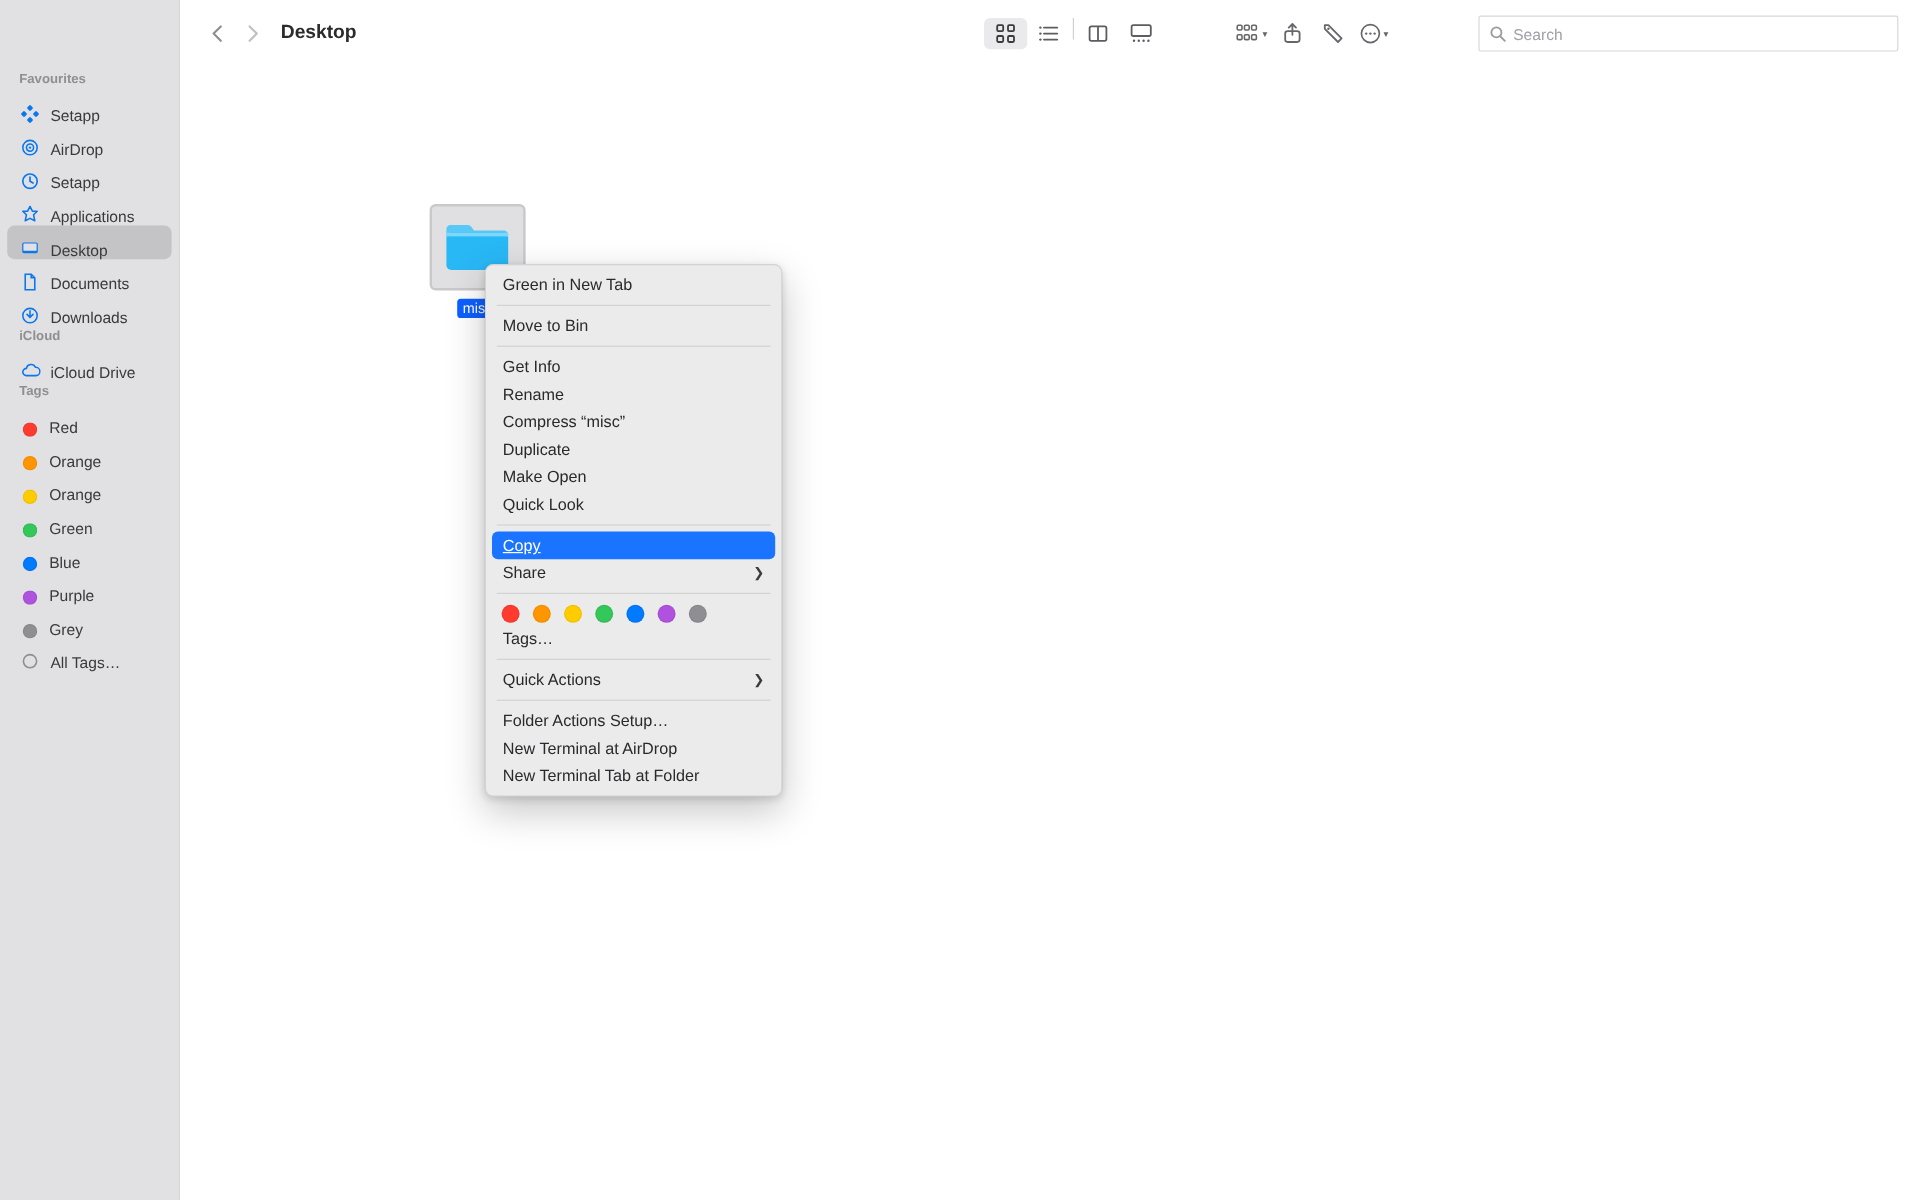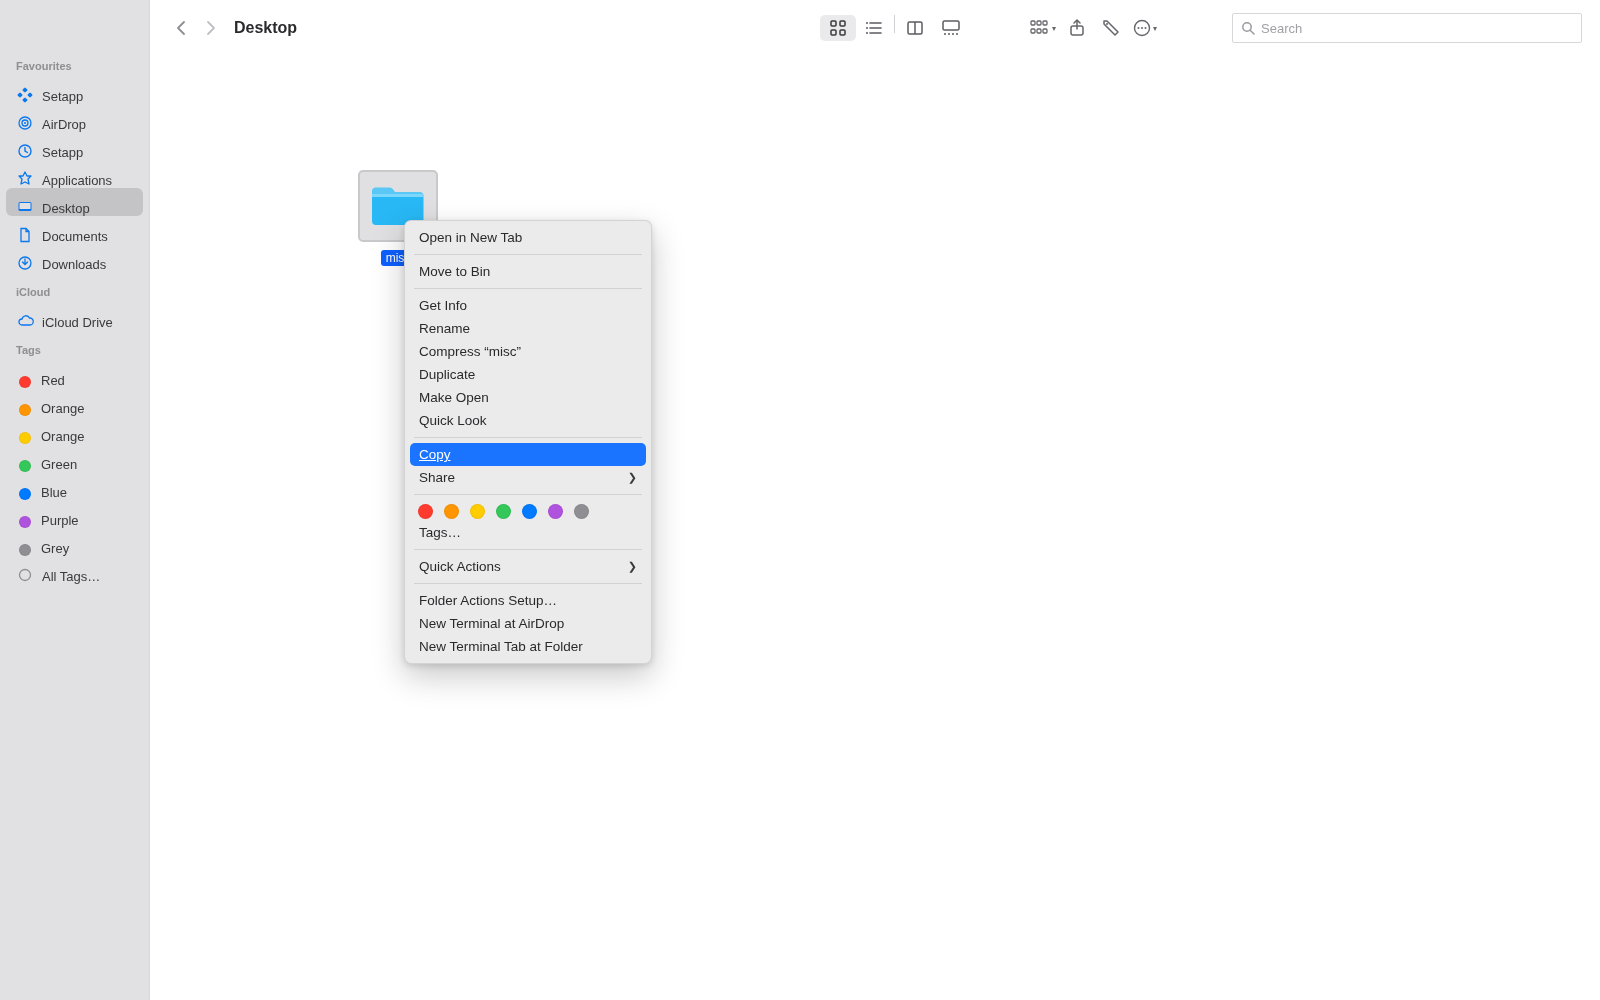--- a/index.html
+++ b/index.html
@@ -9,21 +9,21 @@
   
   .sidebar {
     width: 150px;
     height: 100%;
     background: #e1e1e3;
     padding: 10px 6px 10px 6px;
     border-right: 1px solid #d8d8d8;
     font-size: 13px;
     color: #3a3a3c;
   }
-  .sidebar-section { margin-top: 12px; }
+  .sidebar-section { }
   .sidebar-section:first-child { margin-top: 48px; }
   .section-label {
     font-size: 11px;
     font-weight: 700;
     color: #8e8e93;
     padding: 2px 10px 4px 10px;
   }
   .sidebar-item {
     display: flex;
     align-items: flex-end;
@@ -446,21 +446,21 @@
             <path d="M4 10c0-2 1.5-3.5 3.5-3.5h14c2 0 3 1 4 2.5l1.5 2h25c2 0 3.5 1.5 3.5 3.5v1H4v-5.5z" fill="#59c8f7"></path>
             <rect x="4" y="13" width="51.5" height="31" rx="4" fill="#28b8f5"></rect>
             <rect x="4" y="13" width="51.5" height="3" fill="#7dd7fb"></rect>
           </svg>
         </div>
         <span class="item-label">misc</span>
       </div>
 
       <div class="ctx-menu">
         <div class="ctx-item">
-            <span>Open in New Tab</span>
+            <span>Green in New Tab</span>
           </div>
         <div class="ctx-sep"></div>
         <div class="ctx-item">
             <span>Move to Bin</span>
           </div>
         <div class="ctx-sep"></div>
         <div class="ctx-item">
             <span>Get Info</span>
           </div>
         <div class="ctx-item">

